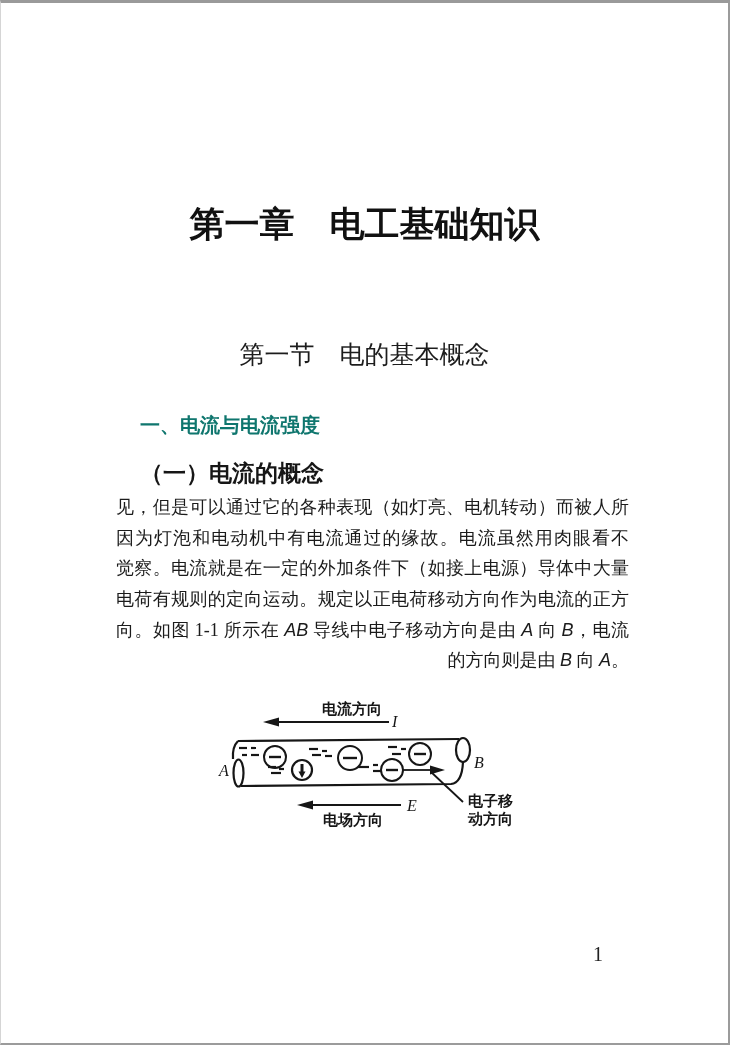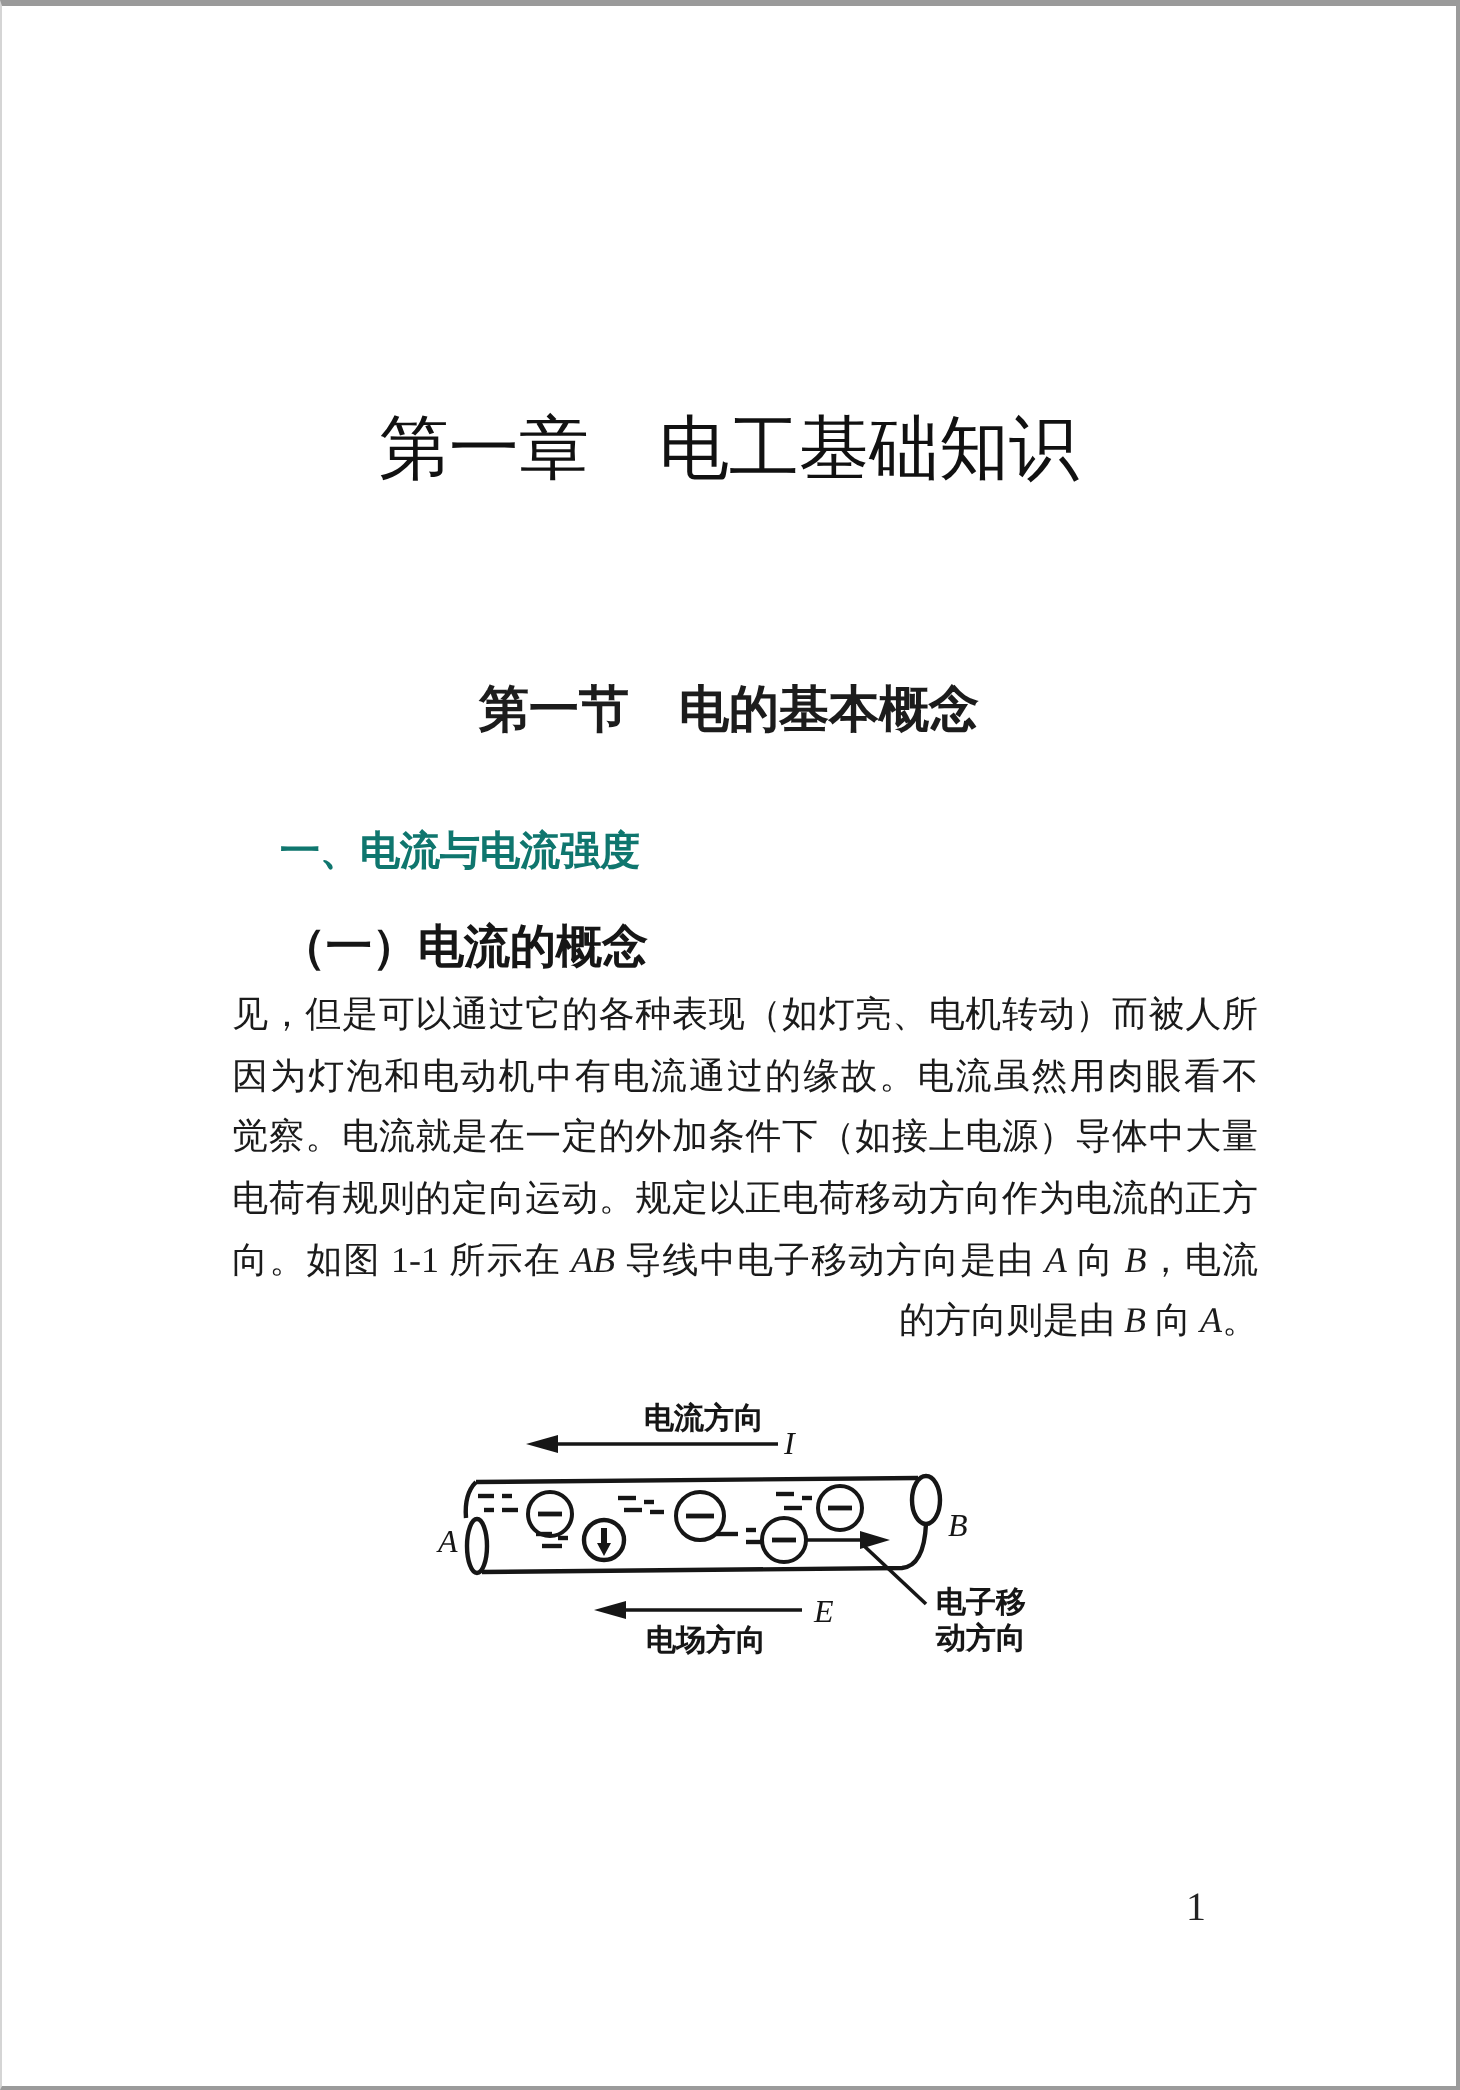--- a/index.html
+++ b/index.html
@@ -15,32 +15,32 @@
     border-left: 1px solid #d5d5d5;
     overflow: hidden;
     color: #1a1a1a;
     font-family: "Liberation Serif", "DejaVu Serif", serif;
   }
   .chapter-title {
     position: absolute;
     top: 198px; left: 0; width: 100%;
     text-align: center;
     font-family: "Liberation Serif", "DejaVu Serif", serif;
-    font-weight: 400;
+    font-weight: 700;
     font-size: 35px;
     letter-spacing: 0px;
     color: #111;
     white-space: nowrap;
   }
   .section-title {
     position: absolute;
     top: 335px; left: 0; width: 100%;
     text-align: center;
     font-family: "Liberation Sans", "DejaVu Sans", sans-serif;
-    font-weight: 700;
+    font-weight: 400;
     font-size: 25px;
     color: #1c1c1c;
     white-space: nowrap;
   }
   .heading-1 {
     position: absolute;
     top: 409px; left: 139px;
     font-family: "Liberation Sans", "DejaVu Sans", sans-serif;
     font-weight: 700;
     font-size: 20px;
@@ -71,21 +71,21 @@
     text-align: right;
   }
   .body-line.just {
     white-space: normal;
     text-align: justify;
     text-align-last: justify;
     text-justify: inter-character;
   }
   .math {
     font-style: italic;
-    font-family: Liberation Serif, serif;
+    font-family: Liberation Sans, sans-serif;
     margin-top: 29px;
   }
   .figure-svg {
     position: absolute;
     top: 692px; left: 210px;
   }
   .figure-svg text {
     font-family: "Liberation Serif", "DejaVu Serif", serif;
     fill: #161616;
   }

